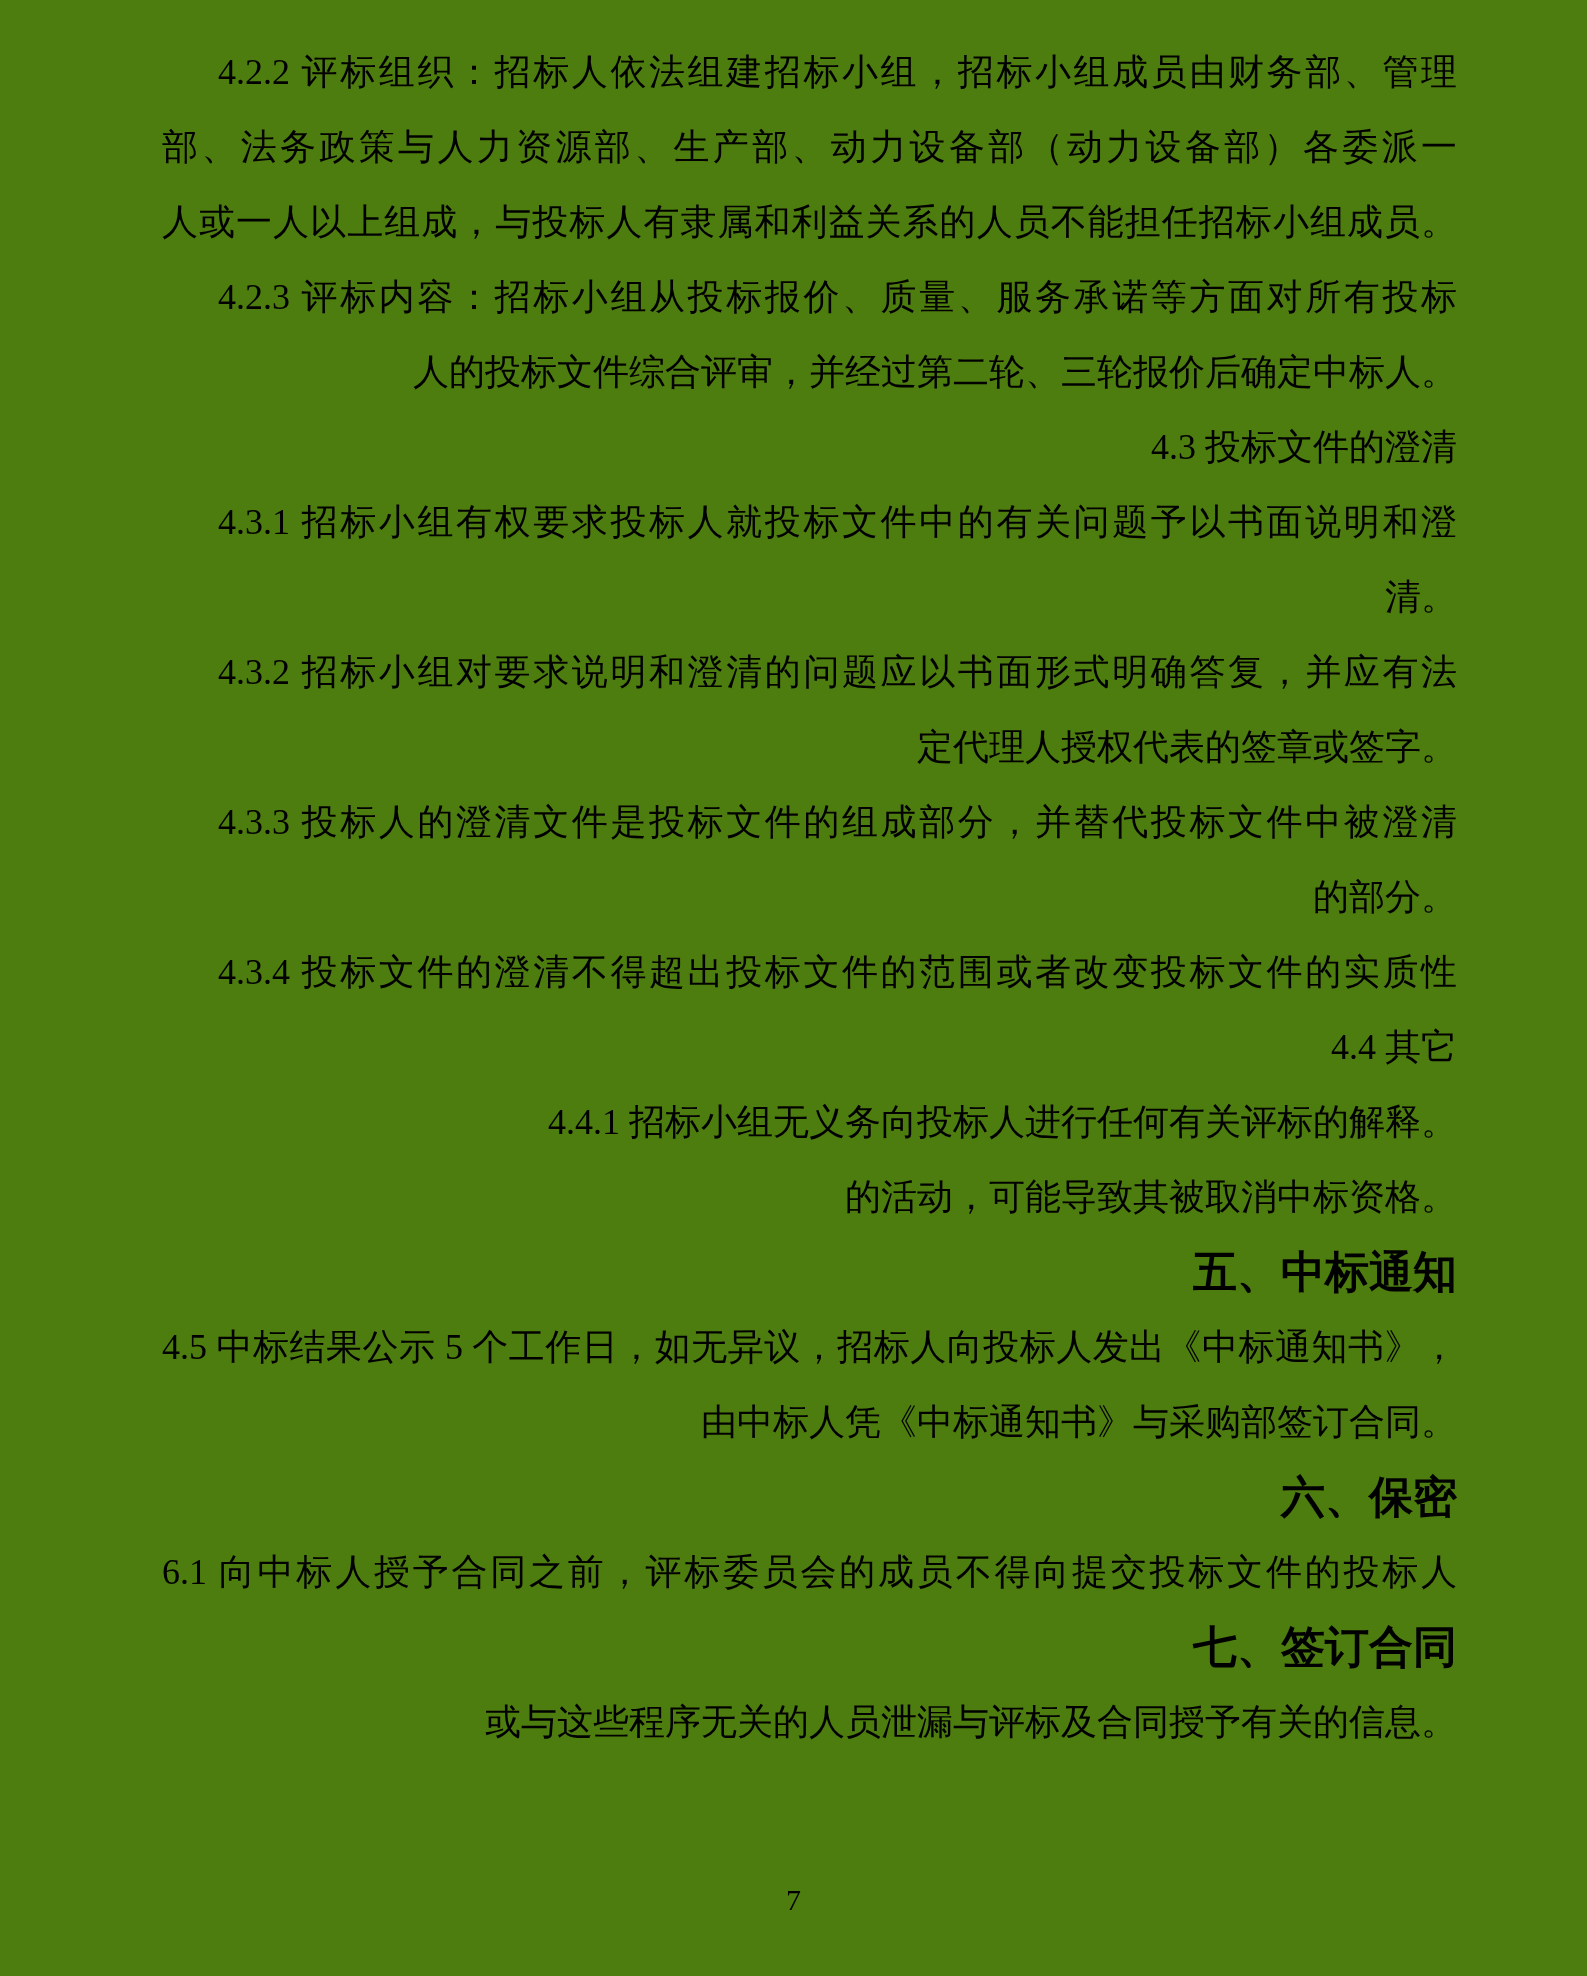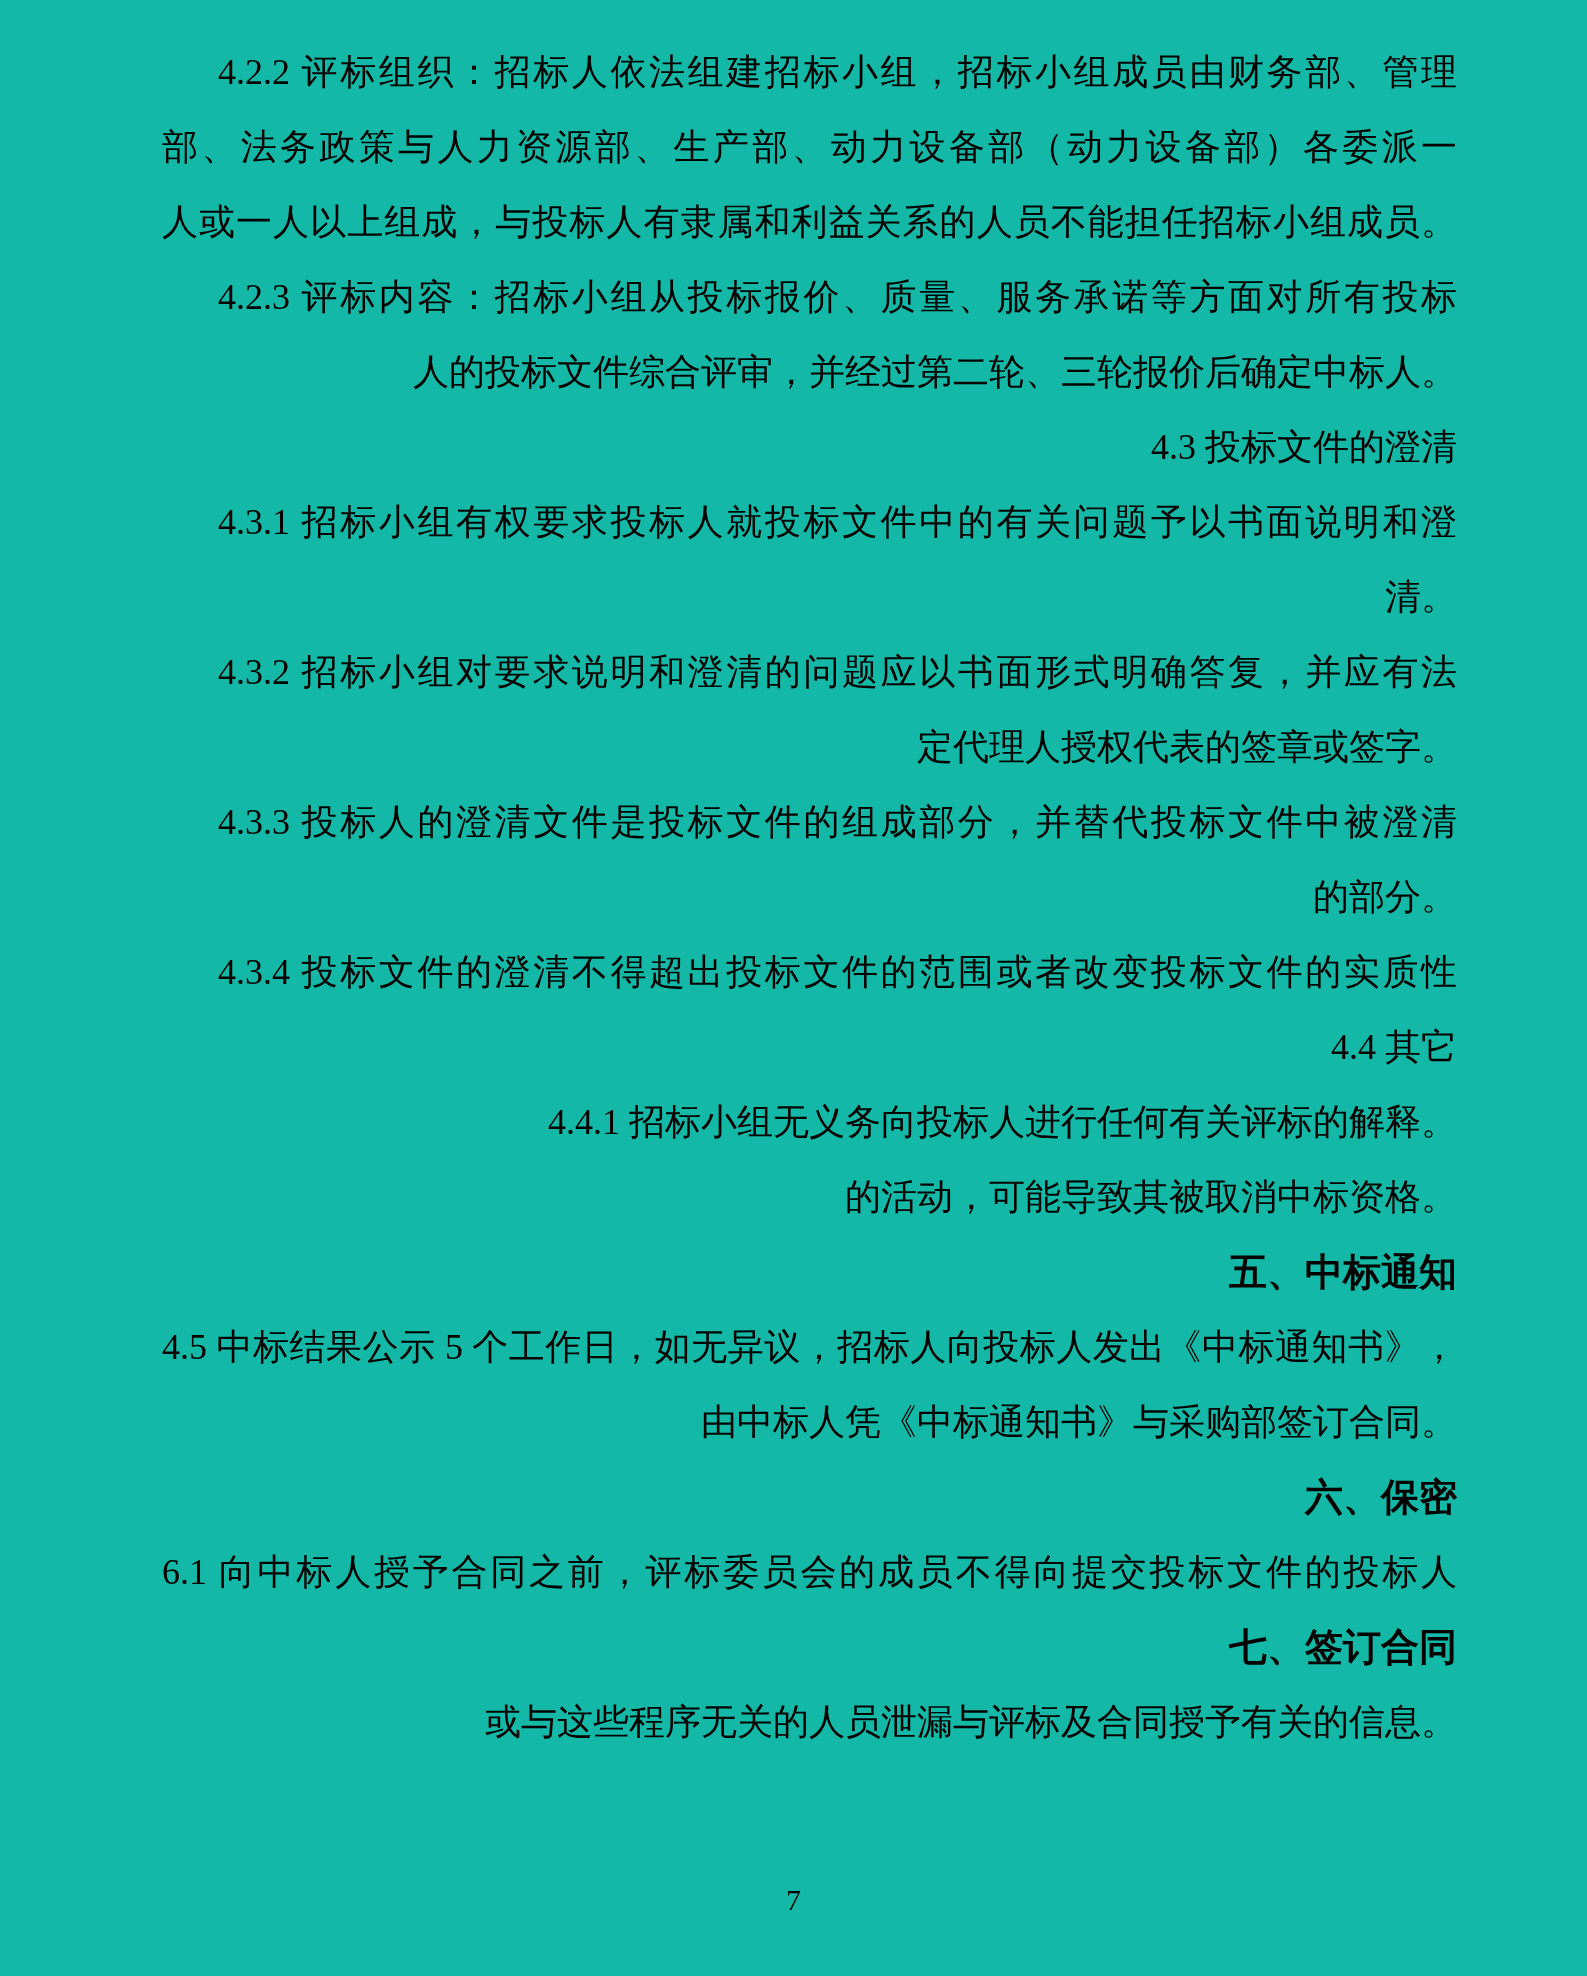--- a/index.html
+++ b/index.html
@@ -4,21 +4,21 @@
 <style>
   html, body {
     margin: 0;
     padding: 0;
     background: #ffffff;
   }
   .page {
     position: relative;
     width: 1587px;
     height: 1976px;
-    background: #14b8a6;
+    background: #4d7c0f;
     color: #000000;
     font-family: "Liberation Serif", serif;
     overflow: hidden;
   }
   .content {
     position: absolute;
     left: 162px;
     top: 35px;
     width: 1295px;
   }
@@ -32,21 +32,21 @@
   }
   .line.fill {
     text-align: justify;
     text-align-last: justify;
   }
   .line.indent {
     text-indent: 56px;
   }
   .line.bold {
     font-weight: bold;
-    font-size: 38px;
+    font-size: 44px;
   }
   .page-number {
     position: absolute;
     top: 1880px;
     left: 0;
     width: 100%;
     text-align: center;
     font-size: 30px;
     line-height: 40px;
     color: #000000;

